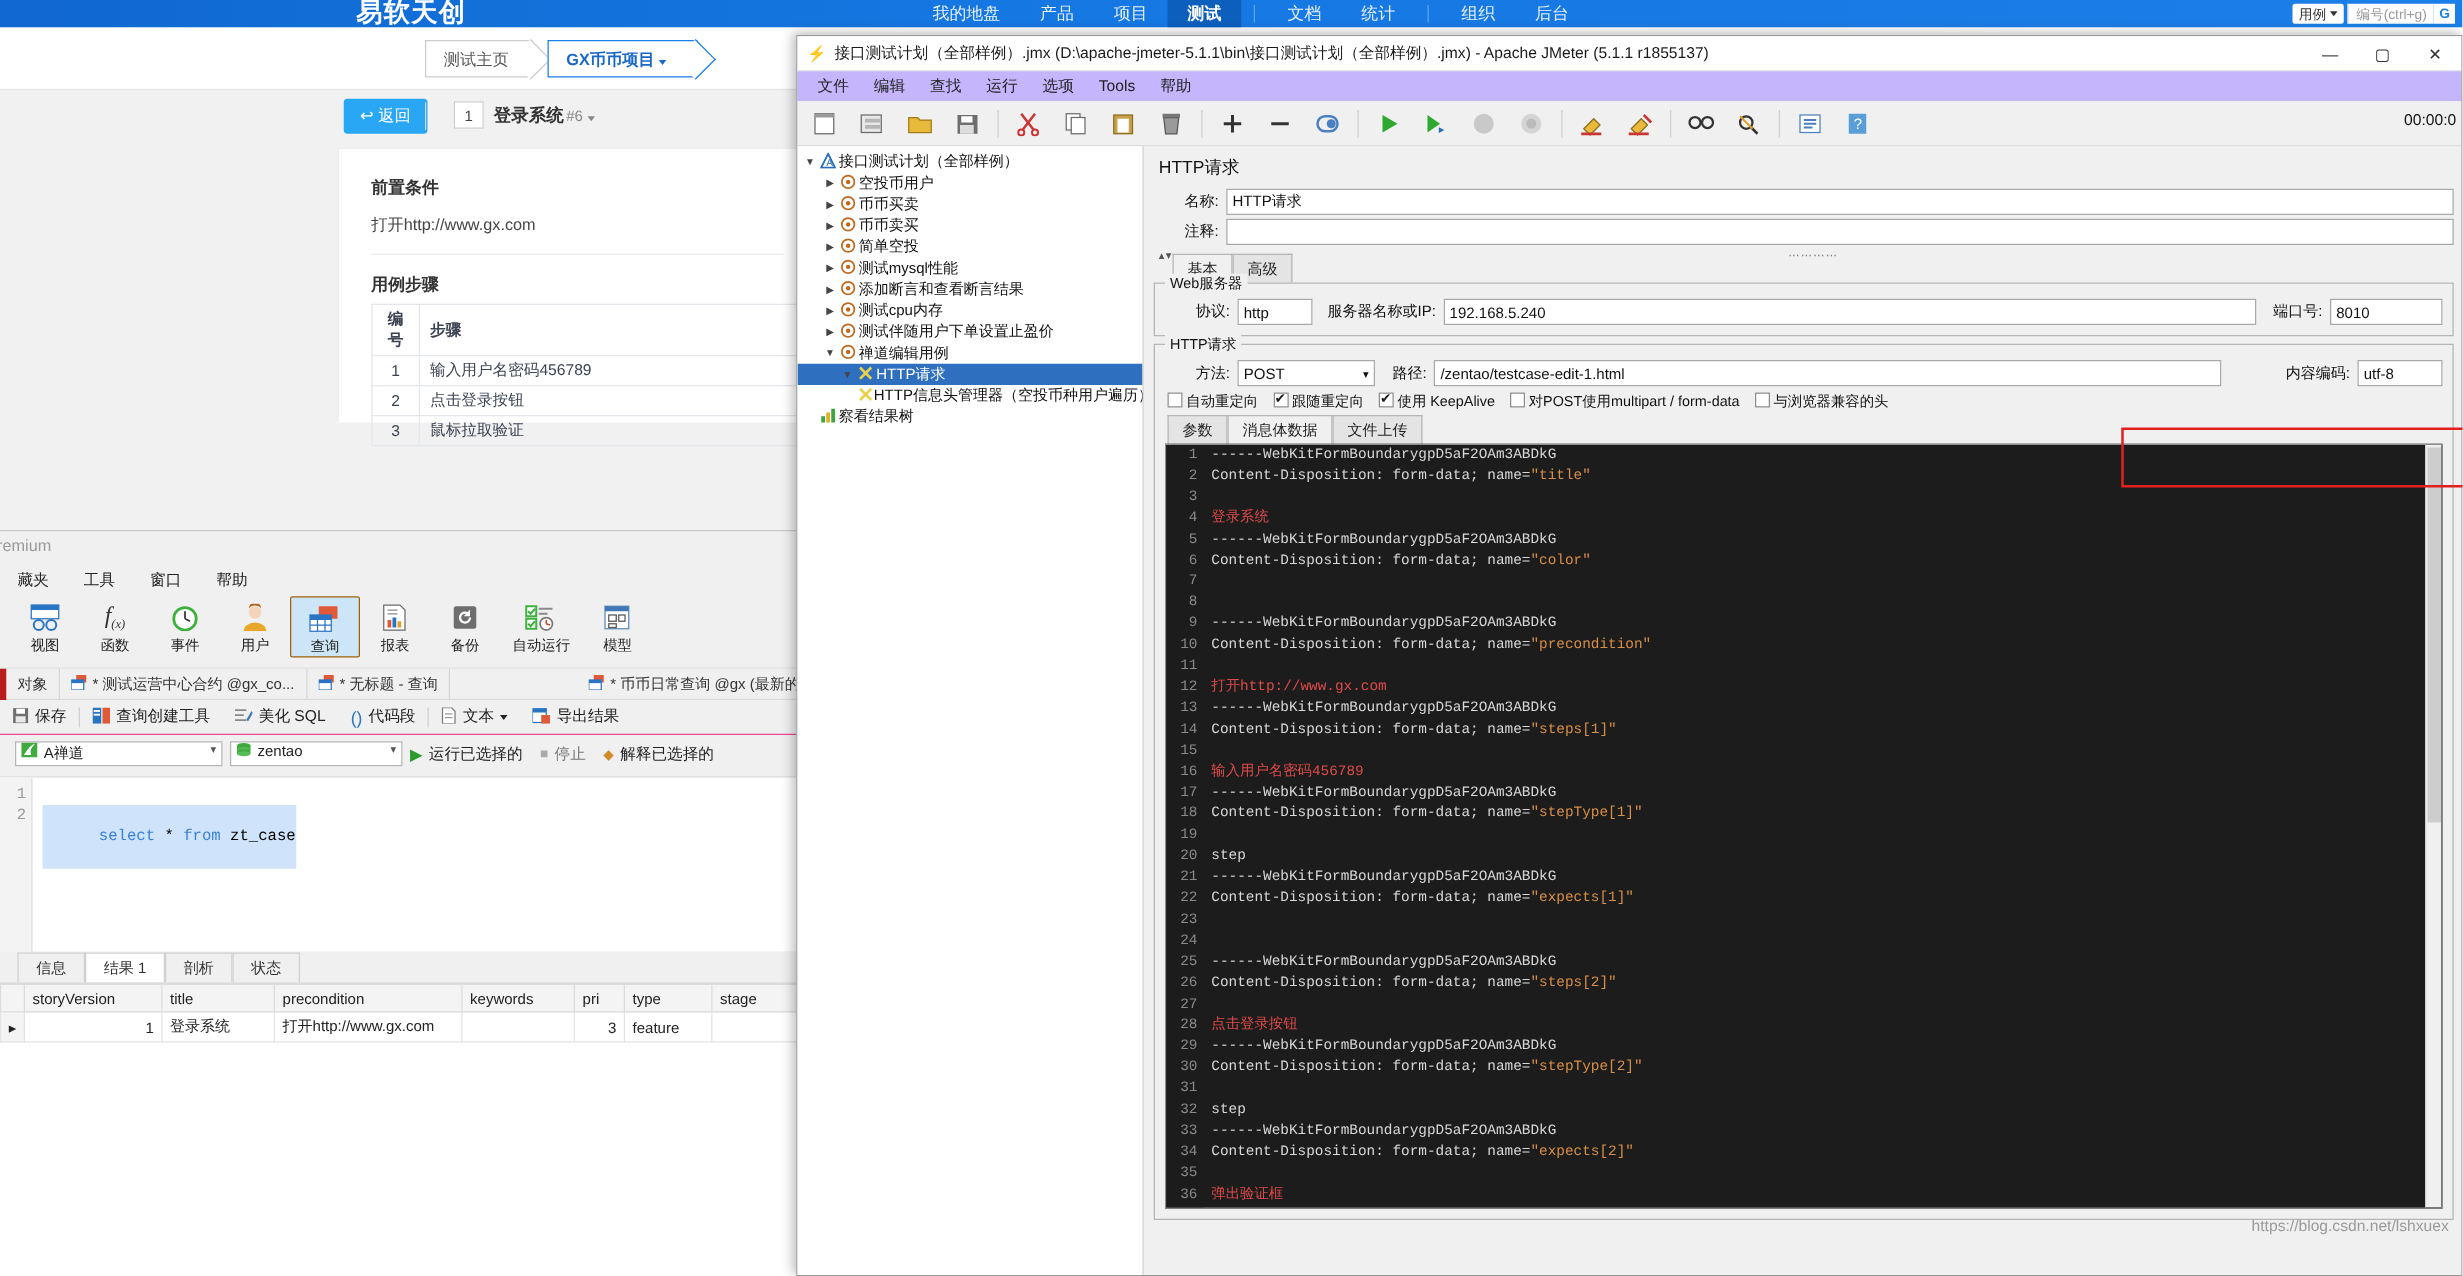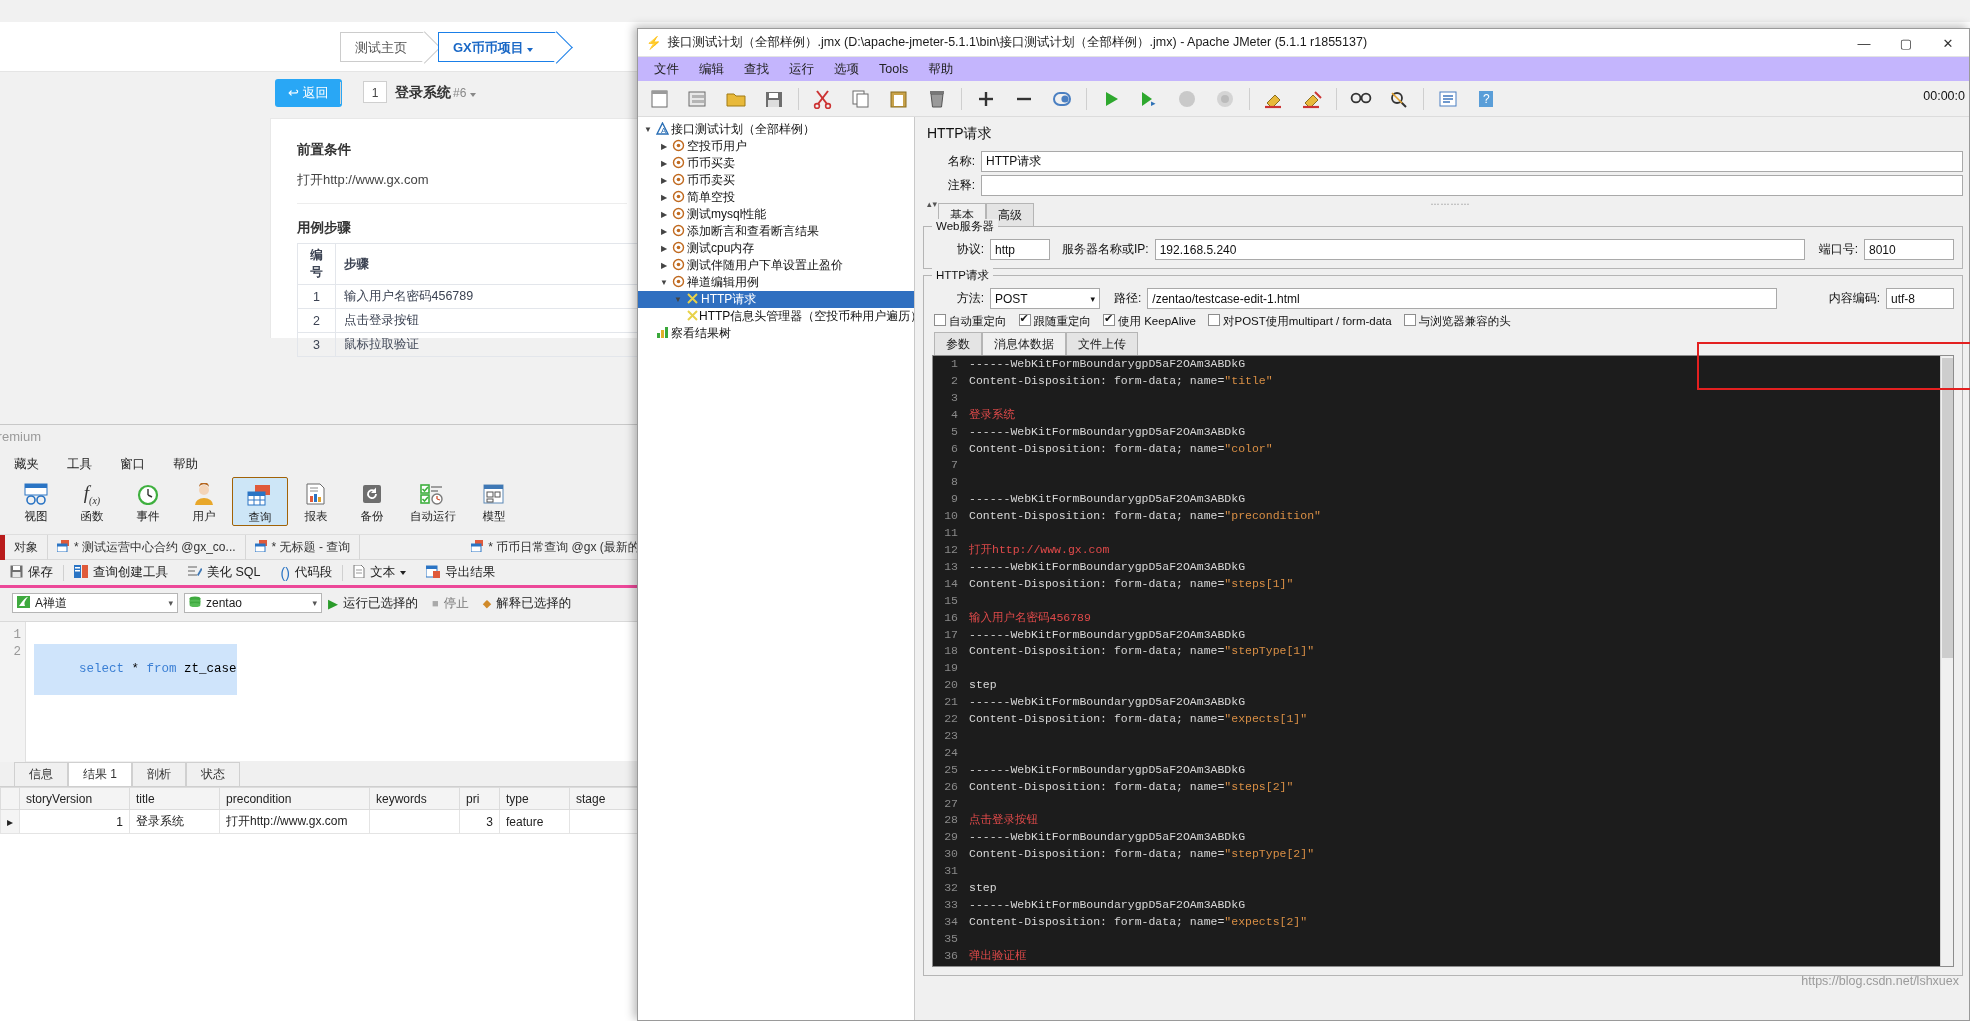--- a/index.html
+++ b/index.html
@@ -85,26 +85,26 @@
   .nv-menu { position:absolute; left:0; top:26px; width:800px; height:26px; background:#f0f0f0; display:flex; align-items:center; font-size:12.5px; color:#222;}
   .nv-menu span { padding:0 14px; }
   .nv-toolbar { position:absolute; left:0; top:52px; width:800px; height:58px; background:#f0f0f0; border-bottom:1px solid #dedede; display:flex; align-items:flex-start; padding-left:8px;}
   .nv-tool { width:56px; text-align:center; font-size:11.5px; color:#222; padding-top:4px; }
   .nv-tool.sel { background:#cde6f7; border:1px solid #a16207; border-radius:2px; }
   .nv-tool .ic { height:26px; display:flex; align-items:center; justify-content:center; margin-bottom:2px;}
 
   .nv-tabs { position:absolute; left:0; top:110px; width:800px; height:25px; background:#f0f0f0; display:flex; align-items:center; font-size:12px; color:#333; border-bottom:1px solid #d9d9d9;}
   .nv-tabs .tb { display:flex; align-items:center; gap:4px; padding:0 9px; height:25px; border-right:1px solid #d6d6d6; white-space:nowrap;}
   .nv-tabs .tb.first { border-left:5px solid #b91c1c; }
-  .nv-qtoolbar { position:absolute; left:0; top:135px; width:800px; height:28px; background:#f0f0f0; display:flex; align-items:center; font-size:12.5px; color:#222; gap:0; border-bottom:3px solid #ec4899;}
+  .nv-qtoolbar { position:absolute; left:0; top:135px; width:800px; height:28px; background:#f0f0f0; display:flex; align-items:center; font-size:12.5px; color:#222; gap:0; border-bottom:1px solid #ec4899;}
   .nv-qtoolbar .it { display:flex; align-items:center; gap:5px; padding:0 10px; }
   .nv-qtoolbar .vs { width:1px; height:16px; background:#d0d0d0; }
 
   .nv-selrow { position:absolute; left:0; top:164px; width:800px; height:28px; background:#f0f0f0; display:flex; align-items:center; gap:6px; padding-left:12px;}
-  .nv-select { height:20px; border:1px solid #b5b5b5; background:#fff; display:flex; align-items:center; font-size:12px; color:#222; padding:0 4px; gap:5px;}
+  .nv-select { height:20px; border:1px solid #b5b5b5; background:#fff; display:flex; font-size:12px; color:#222; padding:0 4px; gap:5px;}
   .nv-select .arrow { margin-left:auto; color:#555; font-size:9px; }
   .nv-runbtn { display:flex; align-items:center; gap:5px; font-size:12.5px; color:#222; }
 
   .nv-sql { position:absolute; left:0; top:196px; width:800px; height:140px; background:#fff; border-top:1px solid #d9d9d9; font-family:"Liberation Mono", monospace; font-size:12.5px;}
   .sql-gutter { position:absolute; left:0; top:0; width:26px; height:140px; background:#f3f3f3; border-right:1px solid #e0e0e0; color:#999; text-align:right; padding-right:4px; padding-top:5px; line-height:17px;}
   .sql-line { position:absolute; left:34px; line-height:17px; white-space:pre; }
   .kw { color:#3b7fd4; }
   .sel-hl { background:#cfe4fb; }
 
   .nv-resbar { position:absolute; left:0; top:337px; width:800px; height:24px; background:#f0f0f0; display:flex; align-items:flex-end; font-size:12px; padding-left:14px; gap:0; }
@@ -174,20 +174,47 @@
   .vthumb { position:absolute; left:1px; top:2px; width:11px; height:300px; background:#cdcdcd; }
 
   .watermark { position:absolute; right:10px; bottom:32px; font-size:12.5px; color:#9a9a9a; }
 </style>
 </head>
 <body>
 <div id="root">
 
 <div id="zentao">
 
+  <div class="zt-topbar">
+    <div class="zt-logo">易软天创</div>
+
+    <div class="zt-nav">
+      <a href="#">我的地盘</a>
+      <a href="#">产品</a>
+      <a href="#">项目</a>
+      <a href="#" class="active">测试</a>
+      <span class="sep"></span>
+      <a href="#">文档</a>
+      <a href="#">统计</a>
+      <span class="sep"></span>
+      <a href="#">组织</a>
+      <a href="#">后台</a>
+    </div>
+
+    <div class="zt-right">
+      <div class="pill">
+        <span>用例</span>
+        <span class="caret"></span>
+      </div>
+      <div class="searchbox">
+        <span>编号(ctrl+g)</span>
+      </div>
+      <div class="gbtn">G</div>
+    </div>
+  </div>
 
   <div class="zt-crumbs">
     <div class="crumb c1">测试主页</div>
     <div class="crumb c2">
       <span>GX币币项目</span>
       <span class="caret"></span>
     </div>
   </div>
 
   <div class="zt-actionbar">

